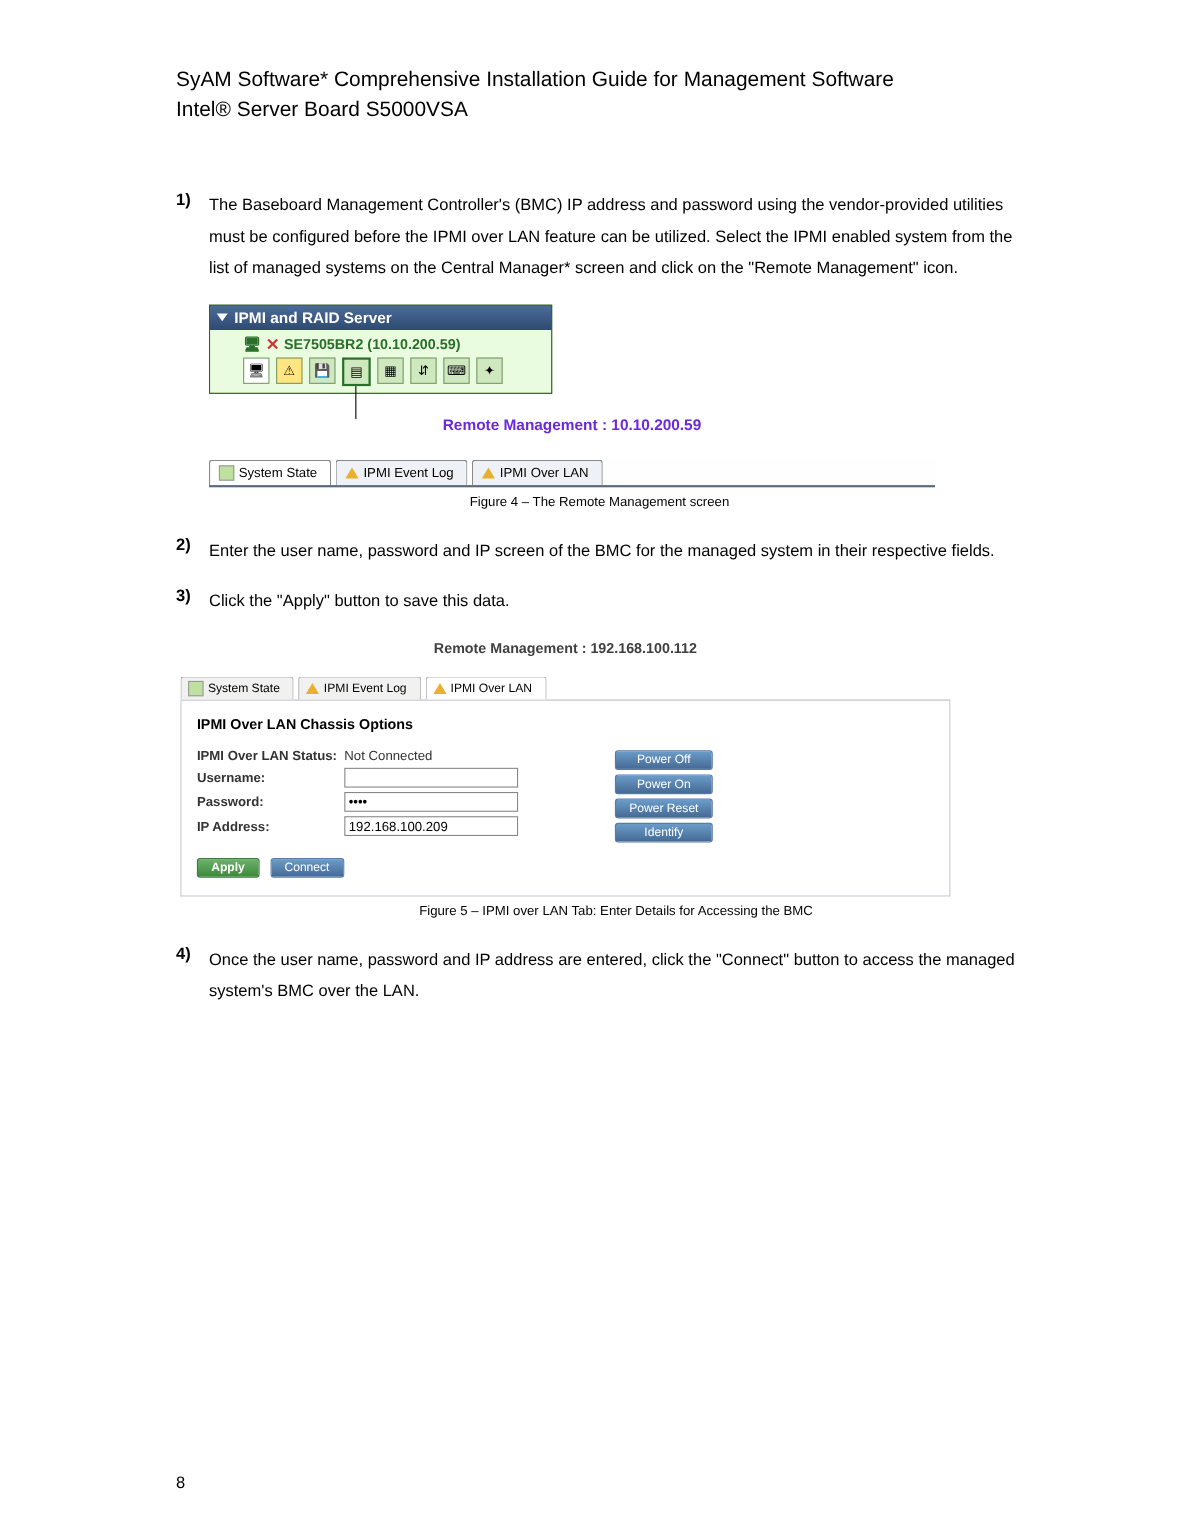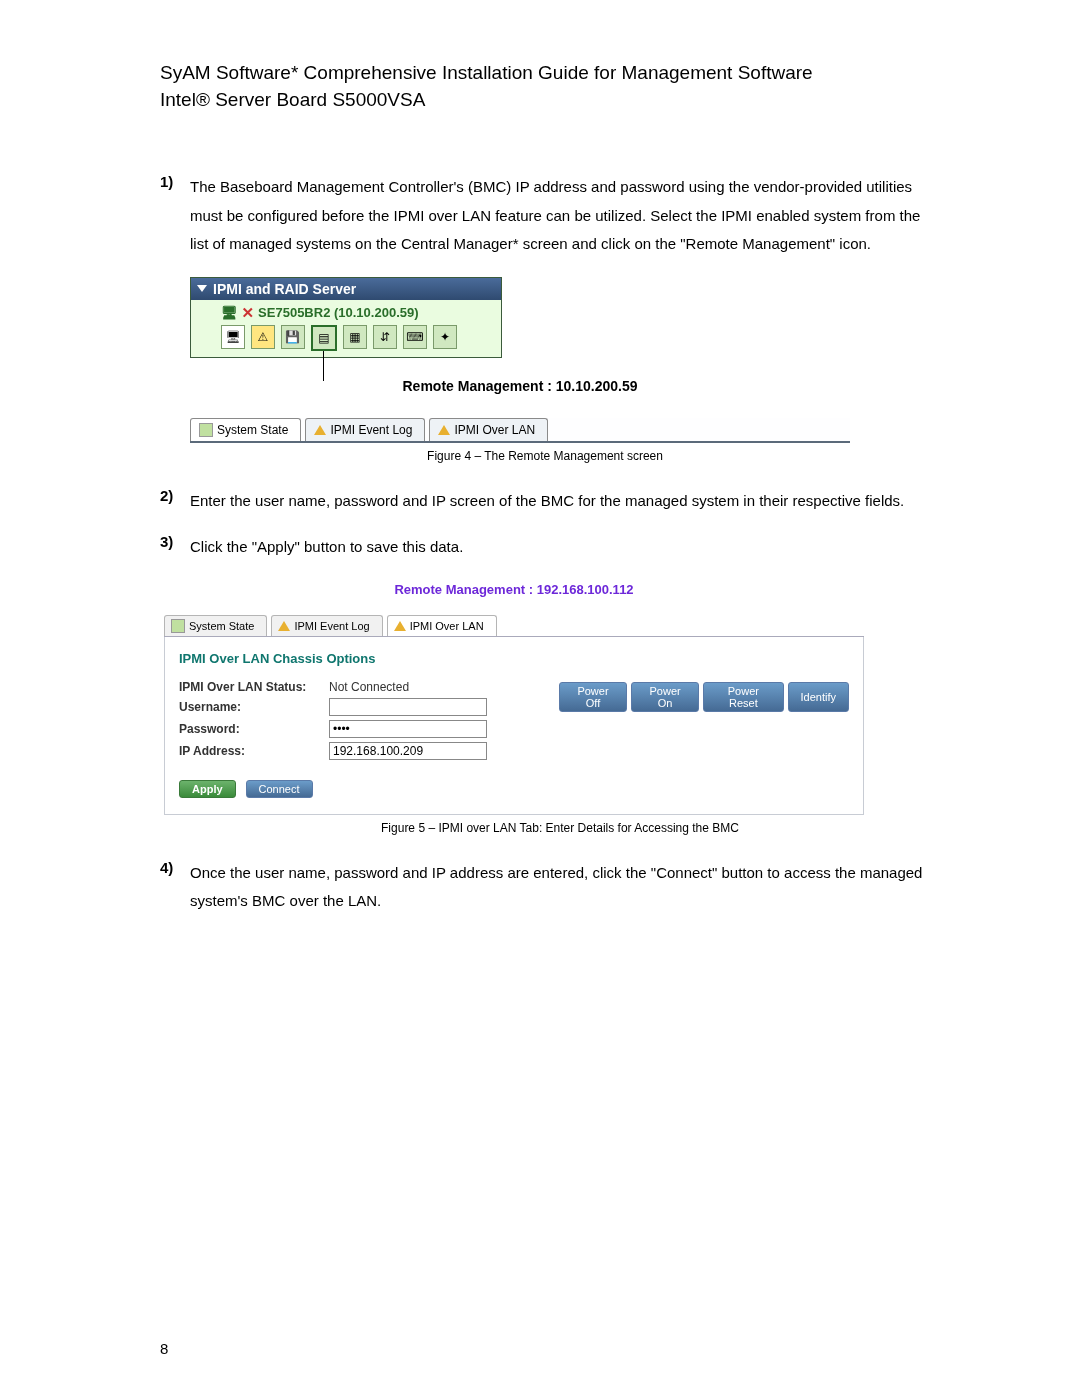--- a/index.html
+++ b/index.html
@@ -109,21 +109,21 @@
 
   .fig2-wrap {
     margin: 20px 0 6px 30px;
     width: 660px;
   }
   .fig2-title {
     text-align:center;
     font-weight:bold;
     font-family: Verdana, Arial, sans-serif;
     font-size:14px;
-    color:#000000;
+    color:#6d28d9;
     margin-bottom:24px;
   }
   .fig2-tabs {
     display:flex;
     border-bottom:2px solid #5b6a7a;
     background:#fefeff;
     font-family: Verdana, Arial, sans-serif;
   }
   .fig2-tab {
     border:1px solid #8a8a8a;
@@ -162,21 +162,21 @@
   
   .fig3-wrap {
     margin: 20px 0 6px 4px;
     width: 700px;
     font-family: Verdana, Arial, sans-serif;
   }
   .fig3-title {
     text-align:center;
     font-weight:bold;
     font-size:13px;
-    color:#6d28d9;
+    color:#404040;
     margin-bottom:18px;
   }
   .fig3-tabs {
     display:flex;
     border-bottom:1px solid #aab;
   }
   .fig3-tab {
     border:1px solid #b5b5b5;
     border-bottom:none;
     padding:3px 12px 3px 6px;
@@ -190,32 +190,32 @@
     border-top-right-radius:3px;
   }
   .fig3-tab.active { background:#fff; font-weight:normal; }
   .fig3-panel {
     border:1px solid #c8ccd4;
     border-top:none;
     padding:14px 14px 16px 14px;
     background:#fff;
   }
   .fig3-heading {
-    color:#0f766e;
+    color:#000000;
     font-weight:bold;
     font-size:13px;
     margin-bottom:14px;
   }
   .fig3-row {
     display:flex;
     align-items:center;
     font-size:12px;
     margin-bottom:4px;
   }
-  .fig3-row .lbl { width:150px; font-weight:bold; color:#333; }
+  .fig3-row .lbl { width:134px; font-weight:bold; color:#333; }
   .fig3-row input {
     width:150px;
     font-size:12px;
     border:1px solid #888;
     padding:1px 3px;
     background:#fff;
     font-family: Verdana, Arial, sans-serif;
   }
   .fig3-status { font-size:12px; color:#333; }
   .fig3-btnrow {
@@ -230,21 +230,21 @@
     border-radius:3px;
     color:#fff;
     background: linear-gradient(#6b9cc9, #456a94);
     cursor:pointer;
   }
   .btn.apply { background: linear-gradient(#6cb36c, #3a8a3a); border-color:#3a7a3a; font-weight:bold; }
   .fig3-right {
     position:absolute;
     left:380px;
     display:flex;
-    flex-direction:row;
+    flex-direction:column;
     gap:4px;
   }
   .fig3-flex { position:relative; }
 
   .page-num {
     position:absolute;
     bottom:40px;
     left:160px;
     font-size:15px;
   }

